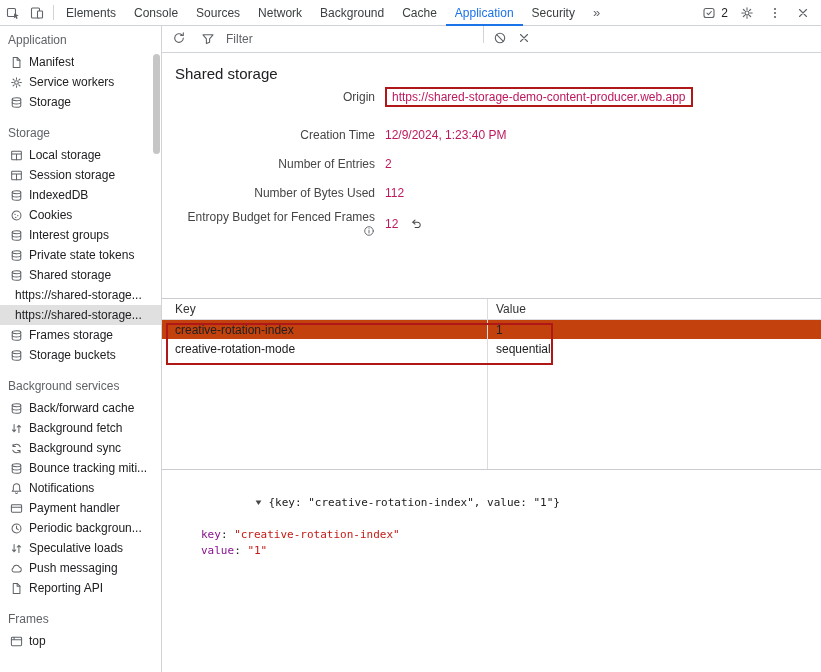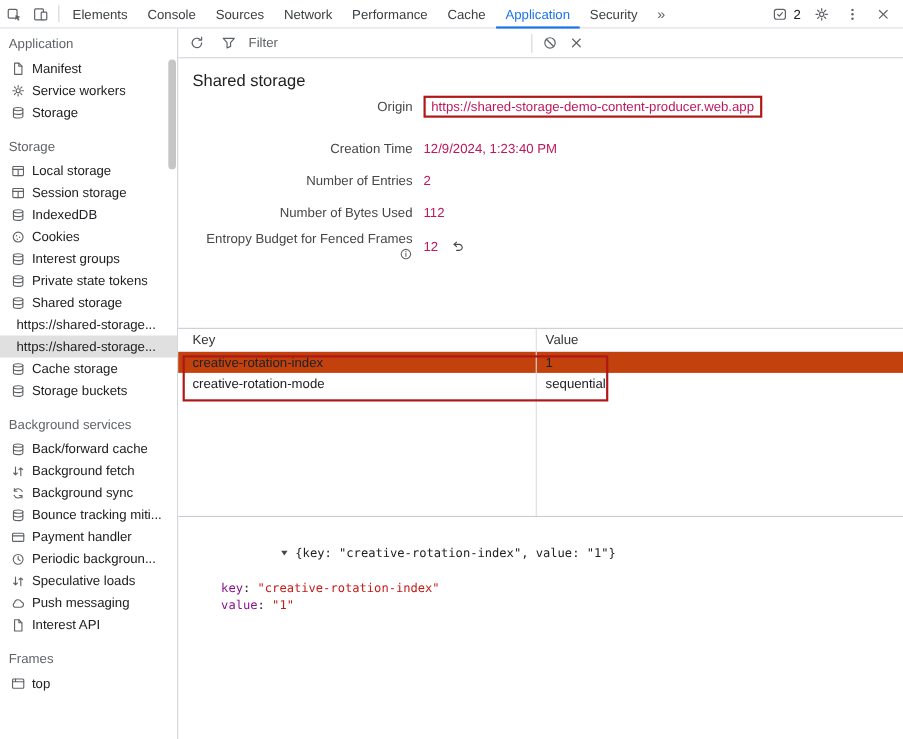--- a/index.html
+++ b/index.html
@@ -35,21 +35,21 @@
   .sb-item { height: 20px; display: flex; align-items: center; padding-left: 9px; cursor: pointer; white-space: nowrap; overflow: hidden; }
   .sb-item.selected { background: #e0e0e0; }
   .sb-item.child { padding-left: 15px; }
   .sb-icon { width: 14px; height: 14px; margin-right: 6px; color: #5f6368; flex: none; display: inline-flex; align-items: center; justify-content: center; }
   .sb-icon svg { width: 13px; height: 13px; }
   .sb-label { overflow: hidden; text-overflow: ellipsis; }
   .sb-scrollbar { position: absolute; top: 28px; right: 1px; width: 7px; height: 100px; border-radius: 4px; background: #c6c6c6; }
 
   
   .main { flex: 1; display: flex; flex-direction: column; min-width: 0; background: #fff; }
-  .toolbar { flex: 0 0 27px; display: flex; align-items: center; border-bottom: 1px solid #d0d4d9; padding-left: 5px; }
+  .toolbar { flex: 0 0 27px; display: flex; border-bottom: 1px solid #d0d4d9; padding-left: 5px; }
   .tb-filter { display: flex; align-items: center; width: 288px; padding-left: 5px; color: #5f6368; }
   .filter-input { border: 0; outline: 0; background: transparent; font: 12px "Liberation Sans", sans-serif; margin-left: 6px; width: 220px; color: #202124; }
   .filter-input::placeholder { color: #5f6368; }
   .tb-divider { width: 1px; height: 17px; background: #d0d4d9; margin: 0 4px; }
 
   .content { flex: 1; display: flex; flex-direction: column; min-height: 0; }
   .report { padding: 12px 0 0 13px; }
   .report-title { font-size: 15px; color: #202124; }
   .meta { margin-top: 0; }
   .meta-row { display: flex; align-items: center; min-height: 29px; }
@@ -103,21 +103,21 @@
             <rect x="7.5" y="5" width="5" height="7" rx="0.8" fill="#fff"></rect>
           </svg>
         </span>
     </div>
     <div class="v-divider"></div>
     <div class="tabs">
         <div class="tab">Elements</div>
         <div class="tab">Console</div>
         <div class="tab">Sources</div>
         <div class="tab">Network</div>
-        <div class="tab">Performance</div>
+        <div class="tab">Background</div>
         <div class="tab">Cache</div>
         <div class="tab active">Application</div>
         <div class="tab">Security</div>
       </div>
     <div class="tab more">»</div>
     <div class="tabbar-right">
       <span class="badge">
         <span class="icon-btn" style="width:16px">
             <svg viewBox="0 0 14 14" fill="none" stroke="currentColor" stroke-width="1.1" stroke-linecap="round" stroke-linejoin="round">
               <rect x="2" y="2.5" width="10" height="9" rx="2"></rect>
@@ -257,21 +257,21 @@
             <span class="sb-label">https://shared-storage...</span>
           </div>
           <div class="sb-item">
             <span class="sb-icon">
               <svg viewBox="0 0 14 14" fill="none" stroke="currentColor" stroke-width="1.1" stroke-linecap="round" stroke-linejoin="round">
                 <ellipse cx="7" cy="3.4" rx="4.6" ry="1.6"></ellipse>
                 <path d="M2.4 3.4v7.2c0 .9 2.06 1.6 4.6 1.6s4.6-.7 4.6-1.6V3.4"></path>
                 <path d="M2.4 7c0 .9 2.06 1.6 4.6 1.6S11.6 7.9 11.6 7"></path>
               </svg>
             </span>
-            <span class="sb-label">Cache storage</span>
+            <span class="sb-label">Frames storage</span>
           </div>
           <div class="sb-item">
             <span class="sb-icon">
               <svg viewBox="0 0 14 14" fill="none" stroke="currentColor" stroke-width="1.1" stroke-linecap="round" stroke-linejoin="round">
                 <ellipse cx="7" cy="3.4" rx="4.6" ry="1.6"></ellipse>
                 <path d="M2.4 3.4v7.2c0 .9 2.06 1.6 4.6 1.6s4.6-.7 4.6-1.6V3.4"></path>
                 <path d="M2.4 7c0 .9 2.06 1.6 4.6 1.6S11.6 7.9 11.6 7"></path>
               </svg>
             </span>
             <span class="sb-label">Storage buckets</span>
@@ -312,20 +312,29 @@
                 <ellipse cx="7" cy="3.4" rx="4.6" ry="1.6"></ellipse>
                 <path d="M2.4 3.4v7.2c0 .9 2.06 1.6 4.6 1.6s4.6-.7 4.6-1.6V3.4"></path>
                 <path d="M2.4 7c0 .9 2.06 1.6 4.6 1.6S11.6 7.9 11.6 7"></path>
               </svg>
             </span>
             <span class="sb-label">Bounce tracking miti...</span>
           </div>
           <div class="sb-item">
             <span class="sb-icon">
               <svg viewBox="0 0 14 14" fill="none" stroke="currentColor" stroke-width="1.1" stroke-linecap="round" stroke-linejoin="round">
+                <path d="M7 1.8c-1.9 0-3.4 1.5-3.4 3.4v3.2L2.4 10h9.2l-1.2-1.6V5.2C10.4 3.3 8.9 1.8 7 1.8z"></path>
+                <path d="M5.9 11.7a1.2 1.2 0 0 0 2.2 0"></path>
+              </svg>
+            </span>
+            <span class="sb-label">Notifications</span>
+          </div>
+          <div class="sb-item">
+            <span class="sb-icon">
+              <svg viewBox="0 0 14 14" fill="none" stroke="currentColor" stroke-width="1.1" stroke-linecap="round" stroke-linejoin="round">
                 <rect x="1.5" y="3" width="11" height="8" rx="1"></rect>
                 <path d="M1.5 5.6h11"></path>
               </svg>
             </span>
             <span class="sb-label">Payment handler</span>
           </div>
           <div class="sb-item">
             <span class="sb-icon">
               <svg viewBox="0 0 14 14" fill="none" stroke="currentColor" stroke-width="1.1" stroke-linecap="round" stroke-linejoin="round">
                 <circle cx="7" cy="7" r="4.8"></circle>
@@ -350,21 +359,21 @@
             </span>
             <span class="sb-label">Push messaging</span>
           </div>
           <div class="sb-item">
             <span class="sb-icon">
               <svg viewBox="0 0 14 14" fill="none" stroke="currentColor" stroke-width="1.1" stroke-linecap="round" stroke-linejoin="round">
                 <path d="M3.5 1.5h4.2l3 3v8H3.5z"></path>
                 <path d="M7.7 1.5v3h3"></path>
               </svg>
             </span>
-            <span class="sb-label">Interest API</span>
+            <span class="sb-label">Reporting API</span>
           </div>
           <div class="sb-section-title">Frames</div>
           <div class="sb-item">
             <span class="sb-icon">
               <svg viewBox="0 0 14 14" fill="none" stroke="currentColor" stroke-width="1.1" stroke-linecap="round" stroke-linejoin="round">
                 <rect x="1.5" y="2.5" width="11" height="9" rx="1"></rect>
                 <path d="M1.5 5.2h11M4.4 2.5v2.7"></path>
               </svg>
             </span>
             <span class="sb-label">top</span>

